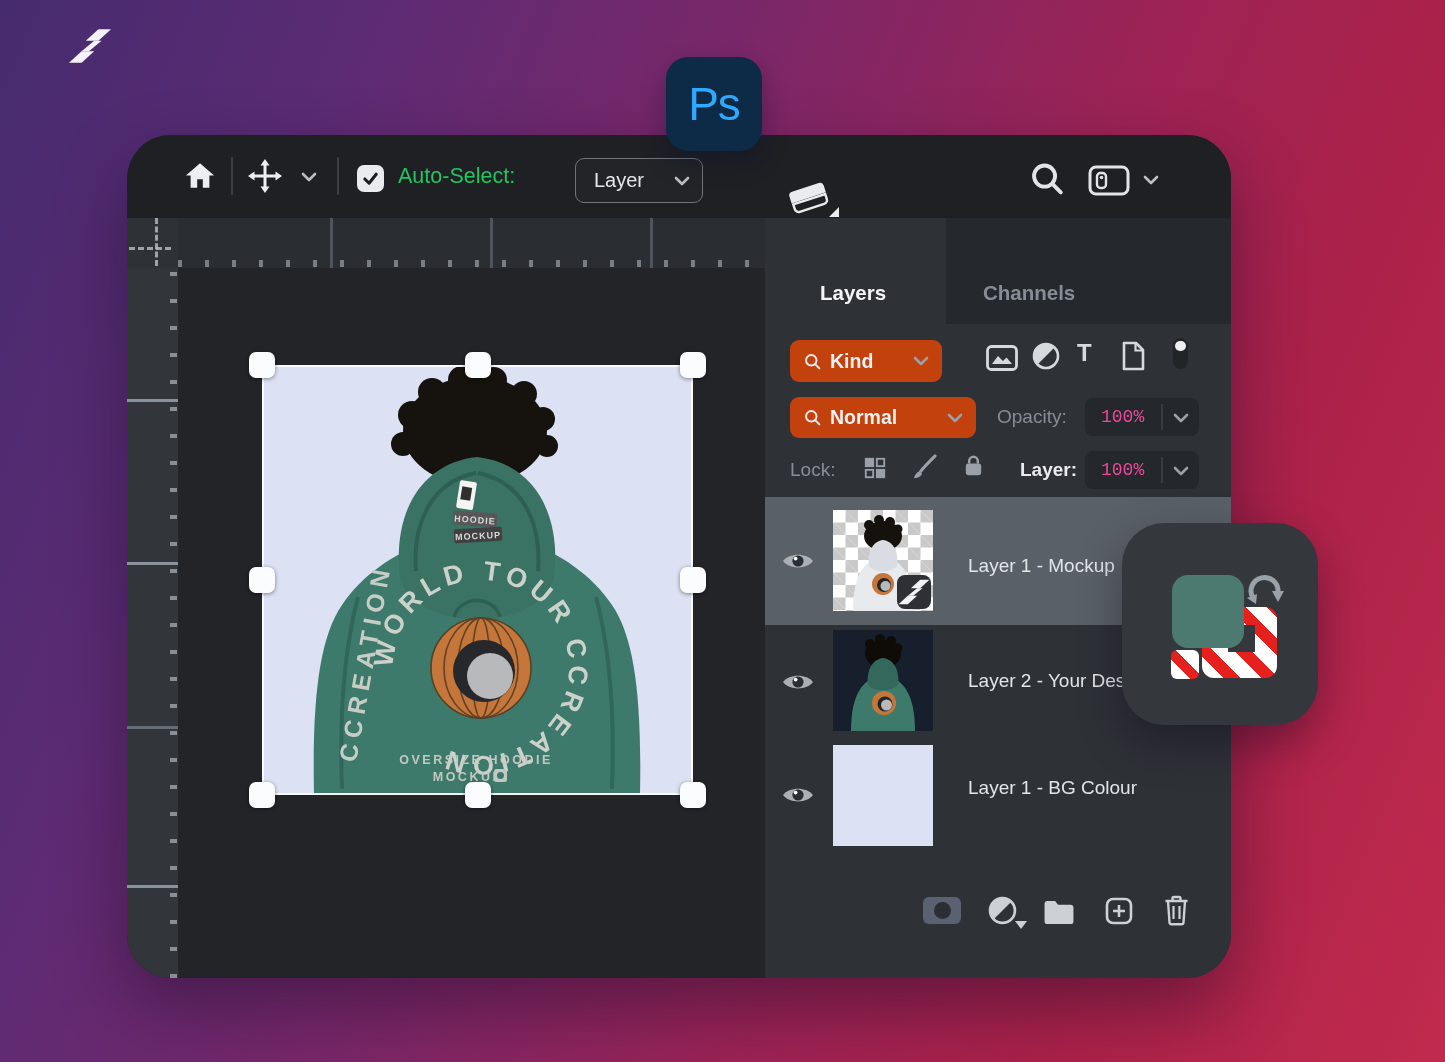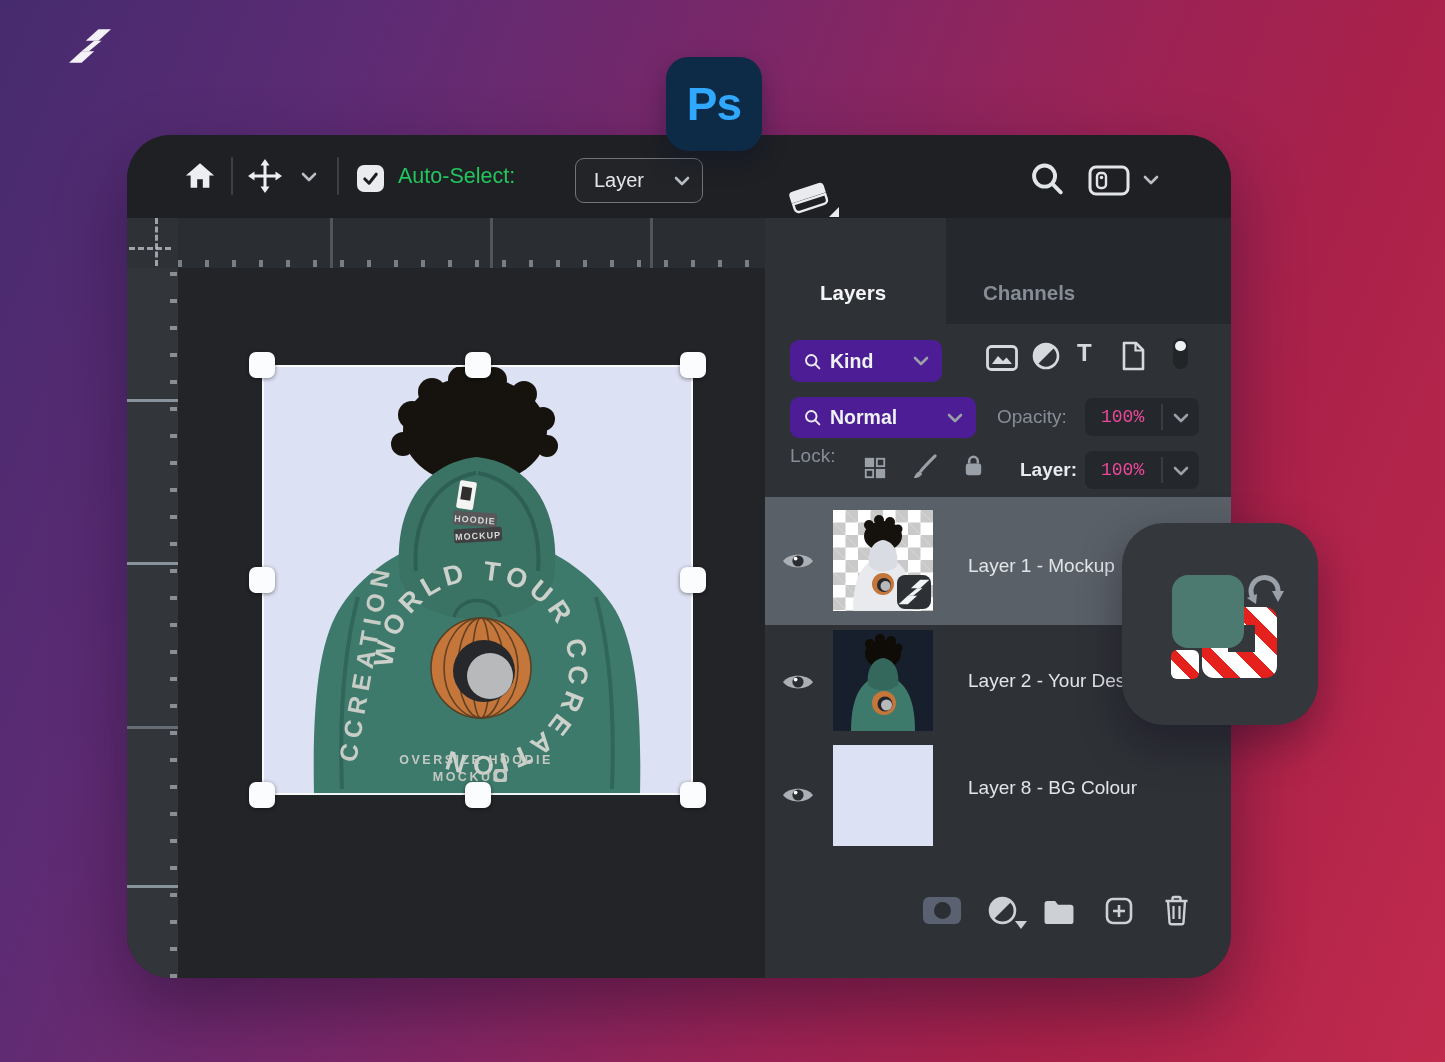--- a/index.html
+++ b/index.html
@@ -4,21 +4,21 @@
 <style>
   html,body{margin:0;padding:0;background:#1a1a1f;font-family:"Liberation Sans",sans-serif;}
   #stage{position:relative;width:1445px;height:1062px;overflow:hidden;
     background:linear-gradient(112deg,#462b6e 0%,#5c2b74 20%,#7c2768 42%,#9c2355 62%,#ab2149 78%,#c02a4d 100%);}
   .abs{position:absolute;}
   svg.icon{display:block;}
   
   #brand-logo{left:66px;top:25px;width:48px;height:42px;color:#f4f2f8;}
   #ps-badge{left:666px;top:57px;width:96px;height:94px;border-radius:22px;background:#0d2b46;
     display:flex;align-items:center;justify-content:center;z-index:3;box-shadow:0 10px 24px rgba(10,15,40,.35);}
-  #ps-badge span{color:#31a8ff;font-size:46px;font-weight:bold;letter-spacing:-1px;}
+  #ps-badge span{color:#31a8ff;font-size:46px;font-weight:normal;letter-spacing:-1px;}
   
   #window{left:127px;top:135px;width:1104px;height:843px;border-radius:44px;background:#26282c;
     overflow:hidden;box-shadow:0 30px 70px rgba(25,10,40,.45);z-index:1;}
   #toolbar{left:0;top:0;width:1104px;height:83px;background:#1e2024;color:#e9ebee;}
   .sep{top:22px;width:2px;height:38px;background:#3c4046;border-radius:1px;}
   #tb-home{left:58px;top:25px;width:30px;height:31px;color:#eceef1;}
   #tb-move{left:121px;top:24px;width:34px;height:34px;color:#eceef1;}
   .chev{width:16px;height:10px;color:#b9bec5;}
   #tb-chev1{left:174px;top:37px;}
   #tb-checkbox{left:230px;top:30px;width:27px;height:27px;border-radius:7px;background:#e9ebee;
@@ -52,41 +52,41 @@
   #artwork{left:135px;top:230px;width:431px;height:430px;}
   #selection{left:135px;top:230px;width:431px;height:430px;border:2px solid rgba(250,251,252,.95);
     box-sizing:border-box;}
   .handle{width:26px;height:26px;border-radius:7px;background:#fbfcfd;box-shadow:0 1px 4px rgba(0,0,0,.45);}
   
   #panel{left:638px;top:83px;width:466px;height:760px;background:#2e3136;}
   #channels-zone{left:181px;top:0;width:285px;height:106px;background:#25282c;}
   .ptab{top:63px;font-size:20.5px;font-weight:bold;}
   #tab-layers{left:55px;color:#f4f5f7;}
   #tab-channels{left:218px;color:#868d97;}
-  .pill{background:#4c1d95;border-radius:9px;display:flex;align-items:center;color:#eff1f3;}
+  .pill{background:#c2410c;border-radius:9px;display:flex;align-items:center;color:#eff1f3;}
   .pill .ps-search{margin-left:14px;width:17px;height:17px;color:#e9ebee;}
   .pill .plabel{margin-left:9px;font-size:19.5px;font-weight:bold;}
   .pill .chev{position:absolute;right:13px;top:16px;color:#9aa0a8;}
   #kind-pill{left:25px;top:122px;width:152px;height:42px;}
   #blend-pill{left:25px;top:179px;width:186px;height:41px;}
   .ficon{color:#d7dadd;}
   #f-image{left:221px;top:127px;width:32px;height:26px;}
   #f-adjust{left:267px;top:124px;width:28px;height:28px;}
   #f-type{left:312px;top:121px;font-size:24px;font-weight:bold;color:#d7dadd;}
   #f-page{left:355px;top:123px;width:26px;height:30px;}
   #f-toggle{left:408px;top:120px;width:15px;height:31px;border-radius:8px;background:#222528;}
   #f-toggle .knob{position:absolute;left:2.2px;top:2.5px;width:10.5px;height:10.5px;border-radius:50%;background:#eef0f2;}
   .graylabel{font-size:19px;color:#868d97;}
   #opacity-label{left:232px;top:188px;}
   .valbox{background:#24272b;border-radius:8px;width:114px;height:38px;color:#ec4899;font-family:Liberation Mono, monospace;}
   .valbox .v{position:absolute;left:16px;top:9px;font-size:18px;}
   .valbox .div{position:absolute;left:76px;top:6px;width:2px;height:26px;background:#393d42;}
   .valbox .chev{position:absolute;left:88px;top:15px;color:#9aa0a8;}
   #opacity-box{left:320px;top:180px;}
-  #lock-label{left:25px;top:227px;}
+  #lock-label{left:25px;top:241px;}
   #lk-checker{left:98px;top:238px;width:24px;height:24px;color:#9aa0a8;}
   #lk-brush{left:146px;top:235px;width:27px;height:27px;color:#9aa0a8;}
   #lk-lock{left:196px;top:235px;width:25px;height:26px;color:#9aa0a8;}
   #fill-label{left:255px;top:241px;font-size:19px;font-weight:bold;color:#e9ebee;}
   #fill-box{left:320px;top:233px;}
   .layer-row{left:0;width:466px;}
   #row1{top:279px;height:128px;background:#5a6067;}
   #row2{top:407px;height:120px;}
   #row3{top:522px;height:125px;}
   .eye{width:34px;height:22px;color:#aab0b6;}
@@ -448,21 +448,21 @@
           </svg>
         </div>
         <span class="abs lname" style="top:45px">Layer 2 - Your Des</span>
       </div>
 
       <div id="row3" class="abs layer-row">
         <svg class="abs icon eye" style="left:16px;top:44px" viewBox="0 0 34 22">
             <use href="#sym-eye"></use>
           </svg>
         <div class="abs thumb" style="top:5px;background:#dde1f4"></div>
-        <span class="abs lname" style="top:37px">Layer 8 - BG Colour</span>
+        <span class="abs lname" style="top:37px">Layer 1 - BG Colour</span>
       </div>
 
       <div id="b-mask" class="abs">
           <div class="dot"></div>
         </div>
       <svg id="b-adjust" class="abs icon bicon" viewBox="0 0 28 28">
           <use href="#sym-adjust"></use>
         </svg>
       <div id="b-adjust-tri" class="abs"></div>
       <svg id="b-folder" class="abs icon bicon" viewBox="0 0 34 28">

